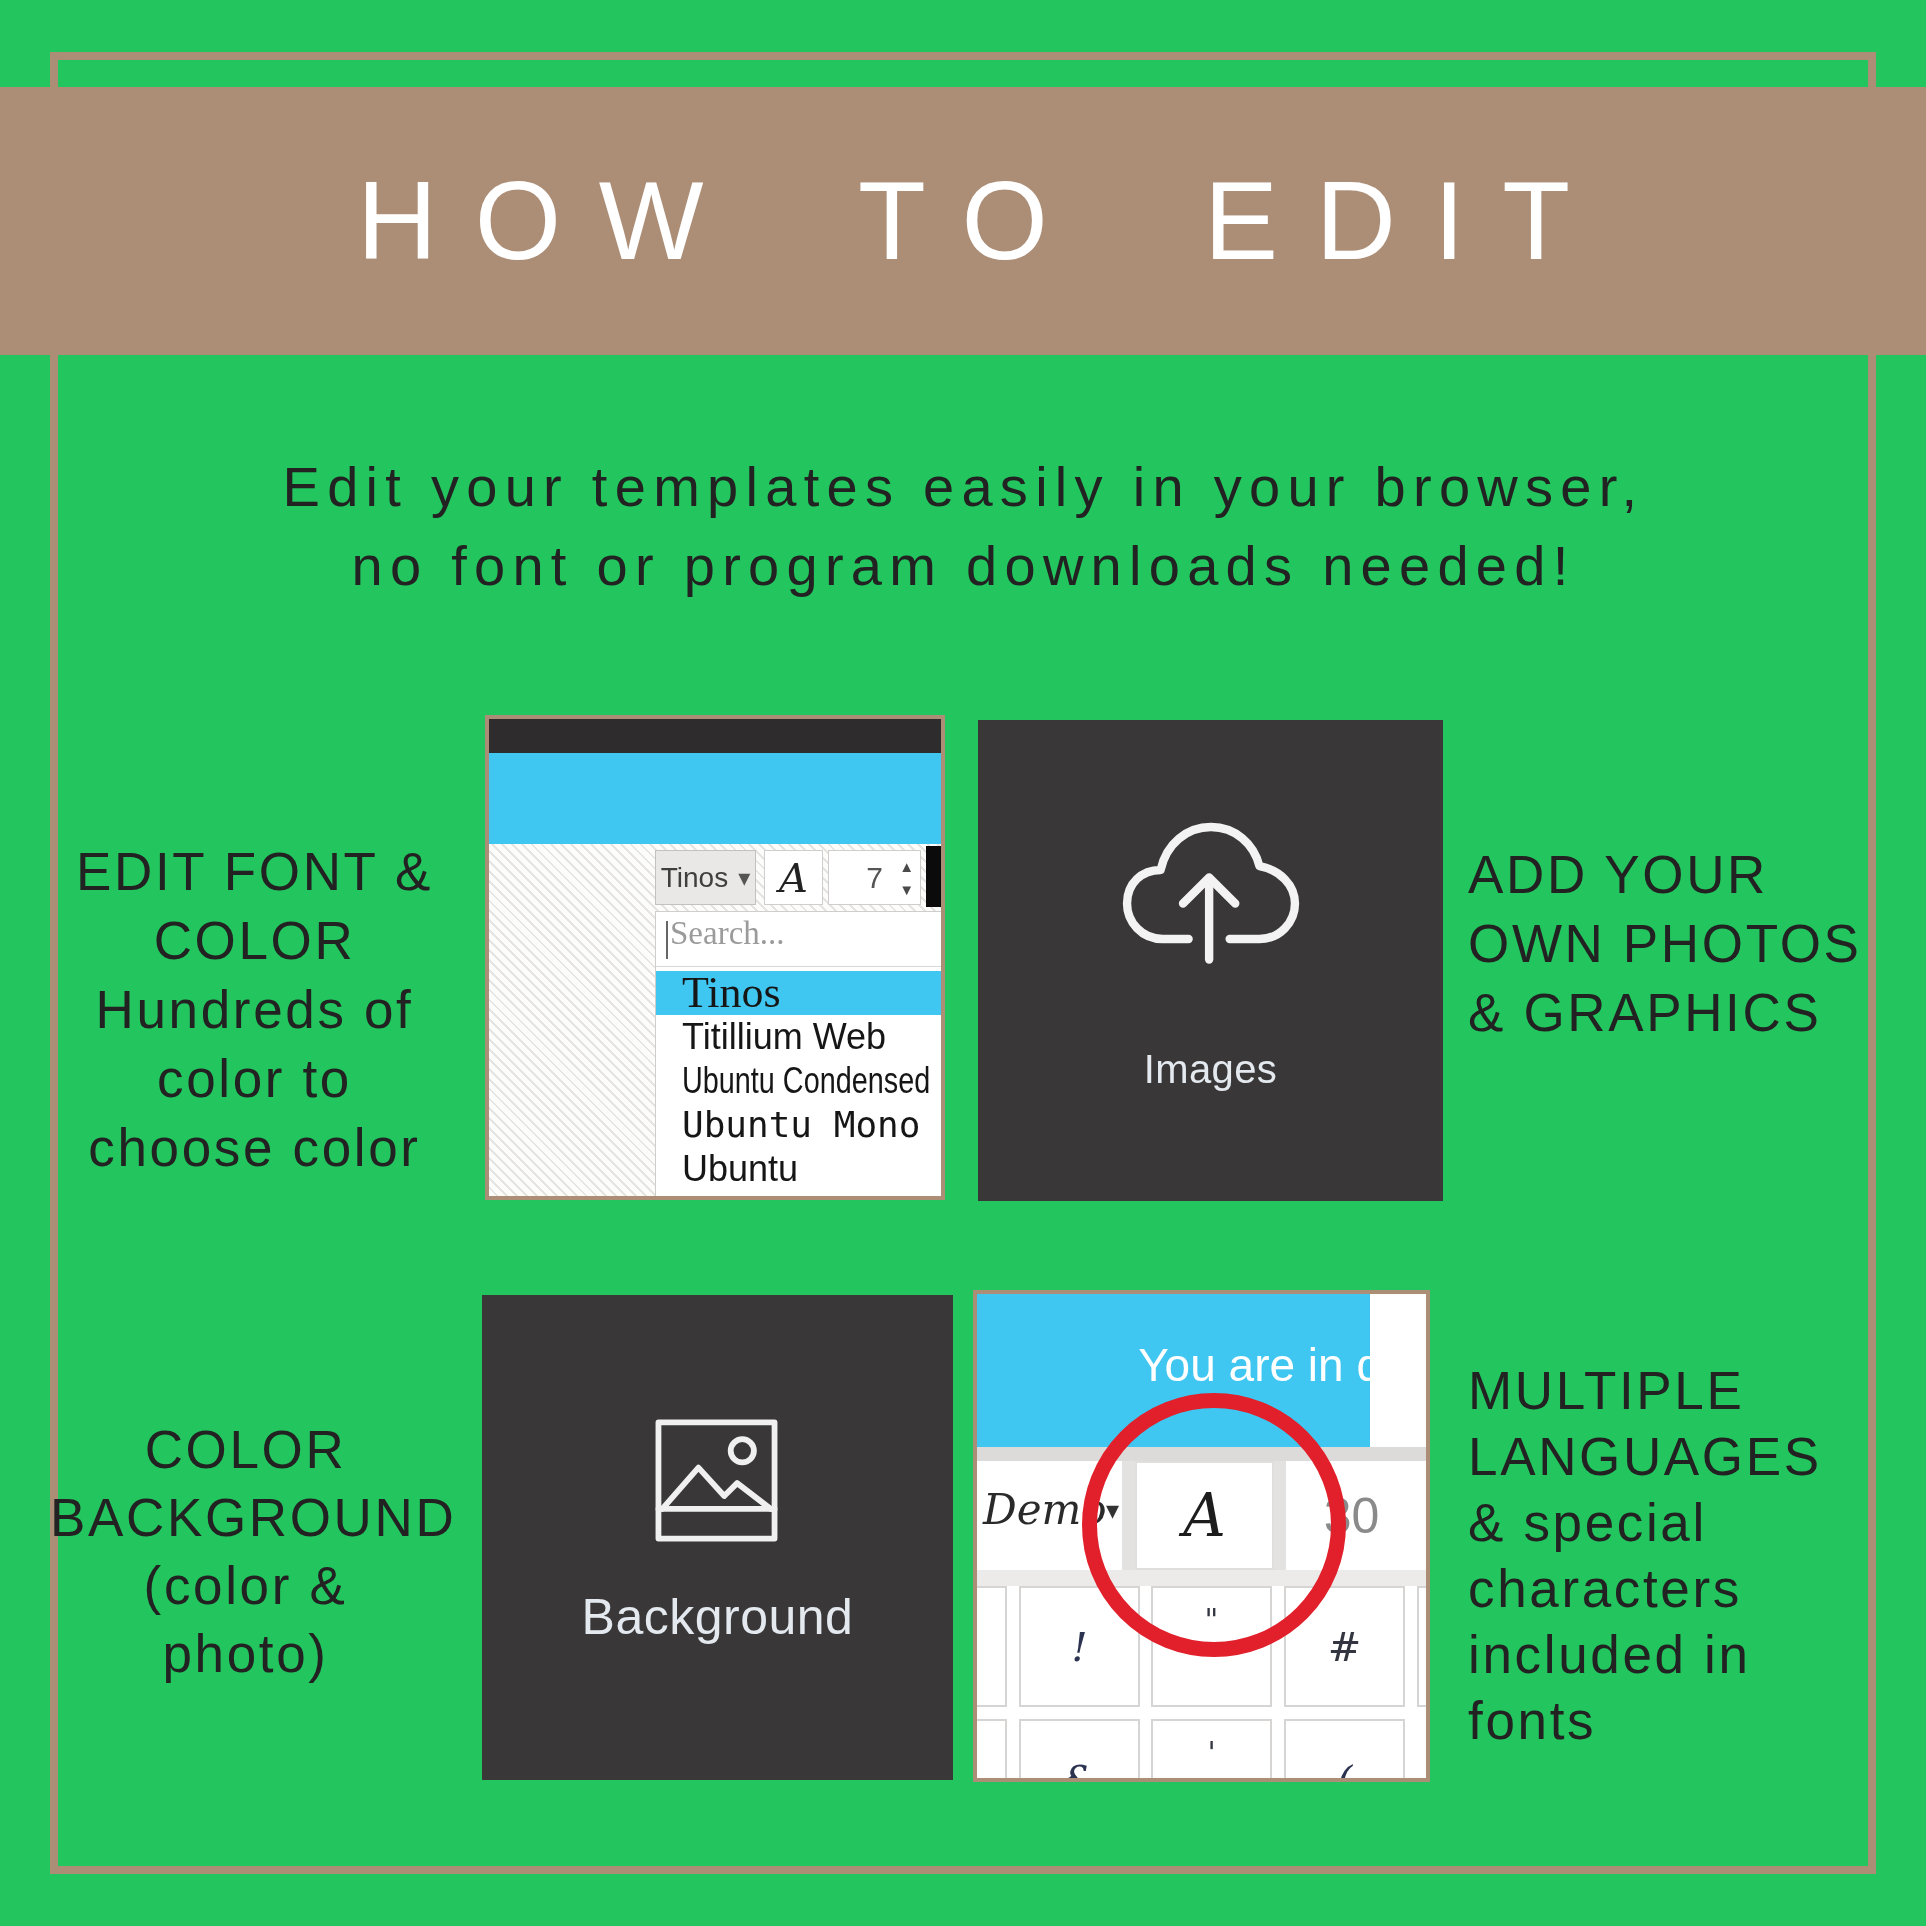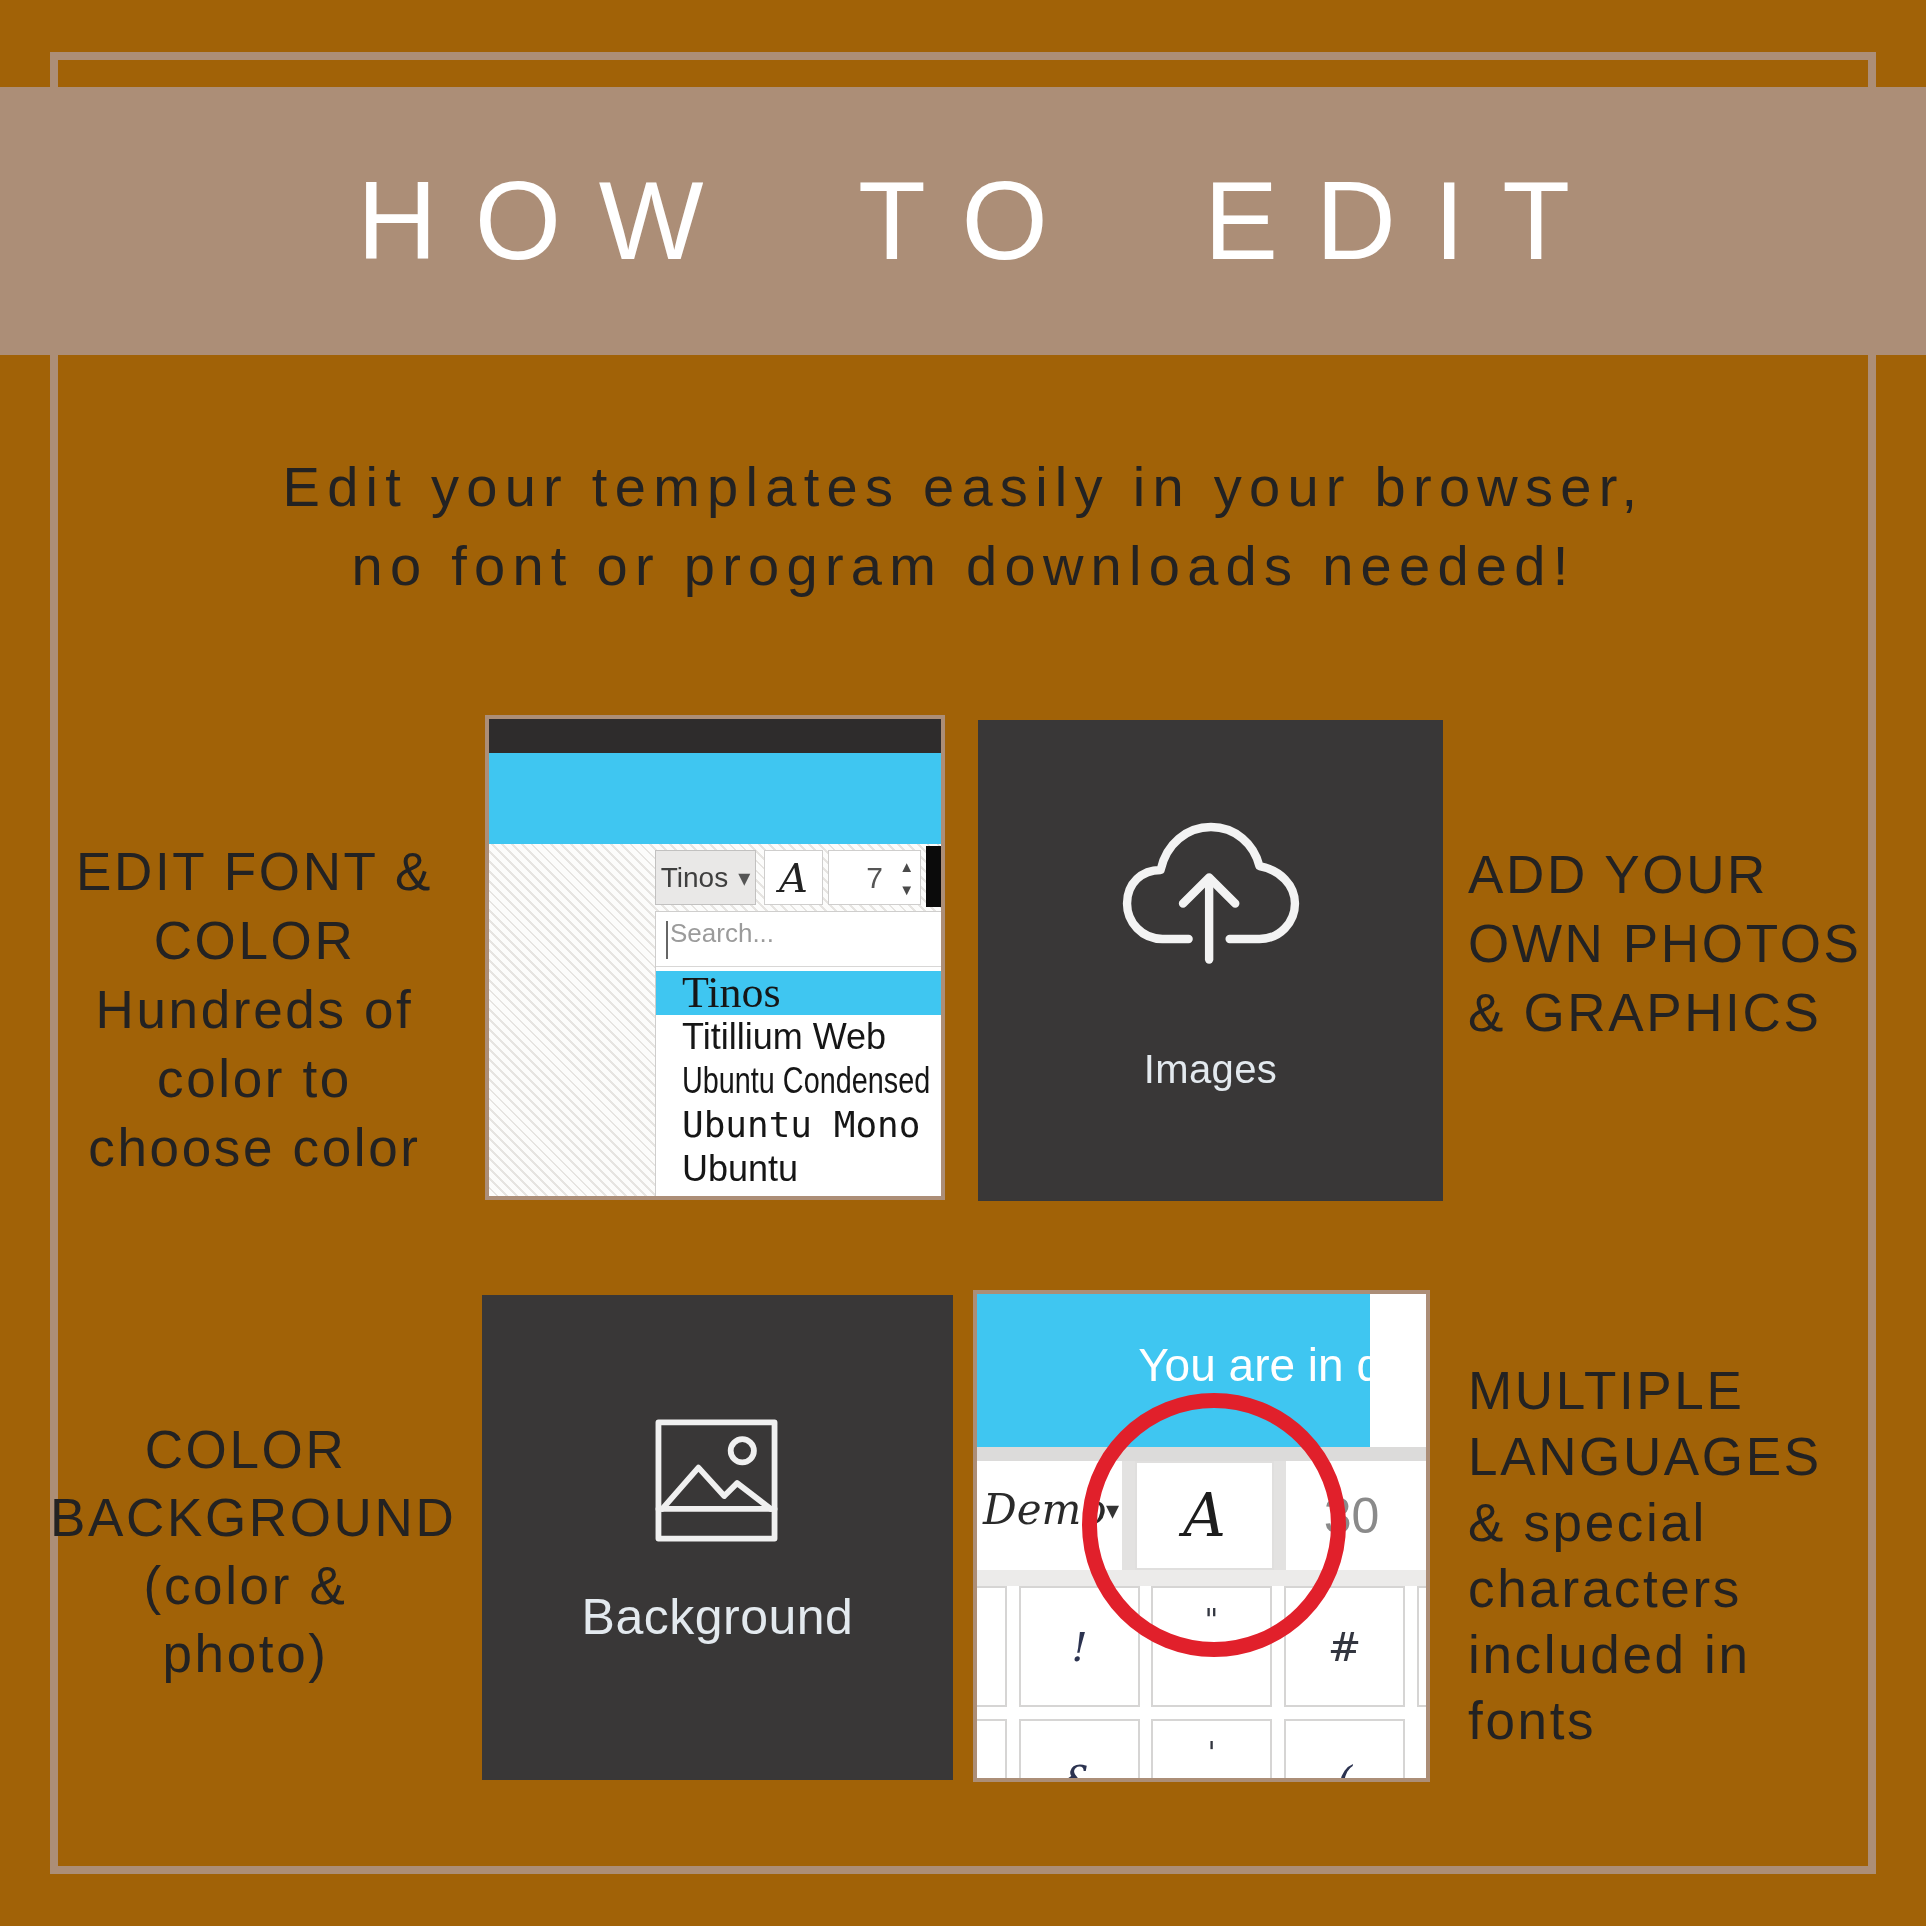--- a/index.html
+++ b/index.html
@@ -1,16 +1,16 @@
 <!DOCTYPE html>
 <html><head>
 <meta charset="utf-8">
 <style>
   html,body{margin:0;padding:0;background:#ffffff}
-  .canvas{position:relative;width:1927px;height:1927px;background:#a16207;overflow:hidden;
+  .canvas{position:relative;width:1927px;height:1927px;background:#22c55e;overflow:hidden;
           font-family:"Liberation Sans",sans-serif;color:#232222}
   
   .frame{position:absolute;left:50px;top:52px;width:1810px;height:1806px;border:8px solid #ac8e77}
   
   .band{position:absolute;left:0;top:87px;width:1927px;height:268px;background:#ac8e77;
         display:flex;align-items:center;justify-content:center;z-index:2}
   .title{font-size:111px;color:#ffffff;font-weight:200;letter-spacing:.34em;word-spacing:.45em;
          padding-left:.34em;white-space:nowrap}
   .subtitle{position:absolute;left:0;top:447px;width:1927px;text-align:center;font-size:56px;
             line-height:79px;font-weight:300;letter-spacing:.13em}
@@ -32,21 +32,21 @@
              font-family:"DejaVu Serif",serif;font-style:italic;font-size:40px;color:#222}
   .box-size{position:absolute;left:339px;top:131px;width:91px;height:53px;background:#fff;
             border:1px solid #cfcecd;display:flex;align-items:center;justify-content:center;
             font-size:30px;color:#555}
   .spin{position:absolute;right:6px;top:4px;display:flex;flex-direction:column;font-size:15px;
         line-height:23px;color:#4a4a4a}
   .swatch{position:absolute;left:437px;top:127px;width:16px;height:61px;background:#0b0b0b}
   .panel{position:absolute;left:166px;top:192px;width:286px;height:285px;background:#fff;
          border-left:1px solid #cfcecd;border-top:1px solid #cfcecd;overflow:hidden}
   .search{width:100%;height:55px;border:none;border-bottom:1px solid #d8d7d6;outline:none;
-          font-family:Liberation Sans, sans-serif;font-size:26px;color:#555;padding:0 0 11px 14px;
+          font-family:Liberation Serif, serif;font-size:33px;color:#555;padding:0 0 11px 14px;
           box-sizing:border-box}
   .search::placeholder{color:#9b9b9b}
   .caret-bar{position:absolute;left:10px;top:9px;width:2px;height:38px;background:#666}
   ul.fonts{margin:4px 0 0 0;padding:0;list-style:none;font-size:36px;color:#161616}
   ul.fonts li{height:44px;line-height:44px;padding-left:26px;white-space:nowrap}
   li.selected{background:#3fc6f1;font-family:"Liberation Serif",serif;font-size:44px}
   .f-cond span{display:inline-block;transform:scaleX(.8);transform-origin:left center;font-weight:500}
   .f-mono{font-family:"DejaVu Sans Mono",monospace}
   .f-titi{font-weight:500}
   

